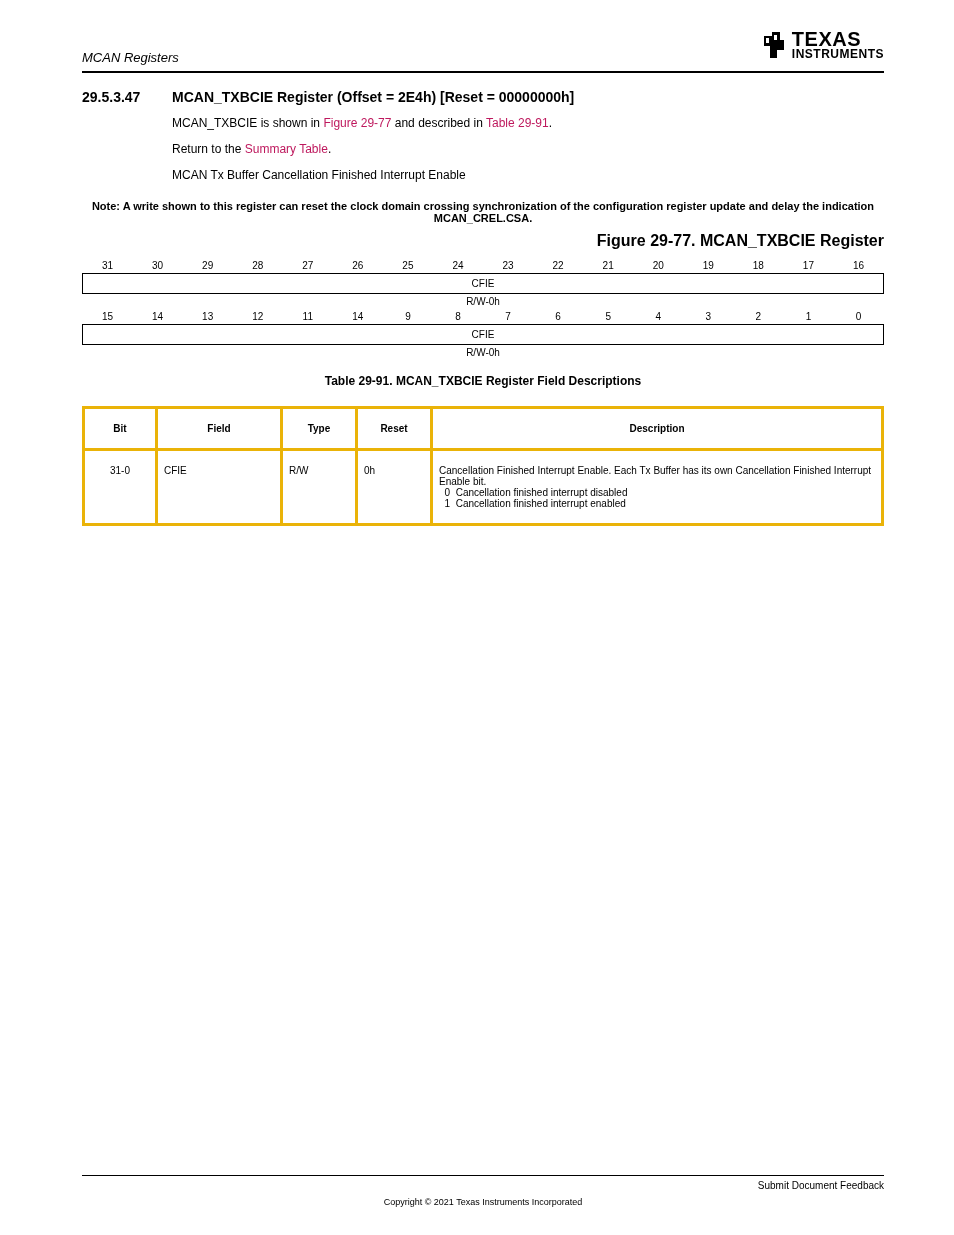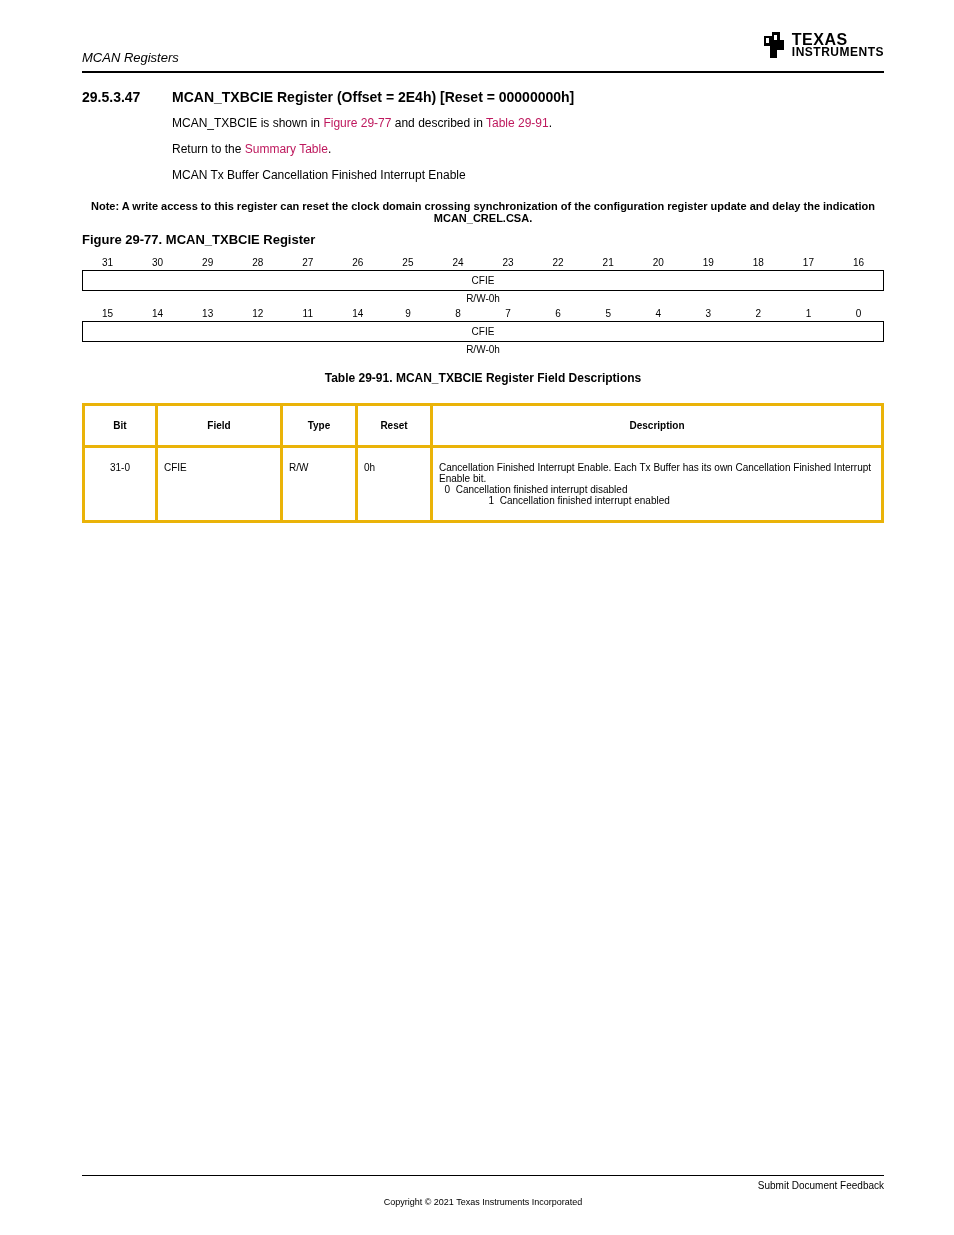--- a/index.html
+++ b/index.html
@@ -28,41 +28,41 @@
     font-size: 13px;
     padding-top: 20px;
   }
   .ti-logo {
     display: flex;
     align-items: center;
     gap: 4px;
   }
   .ti-logo svg { flex-shrink: 0; }
   .ti-text { line-height: 0.95; font-weight: 900; letter-spacing: 0.5px; }
-  .ti-text .t1 { font-size: 16px; }
+  .ti-text .t1 { font-size: 20px; }
   .ti-text .t2 { font-size: 12px; }
   hr.rule {
     border: none;
     border-top: 2px solid #000;
     margin: 0 0 10px 0;
   }
   .section-label {
     display: flex;
     gap: 12px;
     align-items: flex-start;
     font-weight: bold;
     font-size: 14px;
     margin-top: 16px;
     margin-bottom: 10px;
   }
   .section-label .num { width: 78px; }
   .body-text { margin-left: 90px; font-size: 12px; line-height: 1.35; }
   .body-text a { color: #be185d; text-decoration: none; text-align: center; }
   .note-block { margin: 16px 0 8px 0; text-align: center; font-weight: bold; font-size: 11px; }
-  .figure-caption { text-align: left; font-weight: bold; font-size: 13px; margin: 6px 0 8px 0; }
+  .figure-caption { text-align: right; font-weight: bold; font-size: 16px; margin: 6px 0 8px 0; }
   .table-caption { text-align: center; font-weight: bold; font-size: 12px; margin: 14px 0 18px 0; }
   table.reg-layout {
     width: 100%;
     border-collapse: collapse;
     table-layout: fixed;
     margin-bottom: 4px;
   }
   table.reg-layout td, table.reg-layout th {
     font-size: 10px;
     text-align: center;
@@ -127,21 +127,21 @@
 </div>
 
 <div class="body-text">
   <span>MCAN_TXBCIE is shown in </span><a href="#">Figure 29-77</a><span> and described in </span><a href="#">Table 29-91</a><span>.</span>
   <div style="margin-top:10px">
     <span>Return to the </span><a href="#">Summary Table</a><span>.</span>
   </div>
   <div style="margin-top:10px">MCAN Tx Buffer Cancellation Finished Interrupt Enable</div>
 </div>
 
-<div class="note-block">Note: A write access to this register can reset the clock domain crossing synchronization of the configuration register update and delay the indication MCAN_CREL.CSA.</div>
+<div class="note-block">Note: A write shown to this register can reset the clock domain crossing synchronization of the configuration register update and delay the indication MCAN_CREL.CSA.</div>
 
 <div class="figure-caption">Figure 29-77. MCAN_TXBCIE Register</div>
 
 <table class="reg-layout">
   <tbody>
         <tr>
     <td>31</td>
     <td>30</td>
     <td>29</td>
     <td>28</td>
@@ -205,21 +205,21 @@
   </thead>
   <tbody id="field-rows">
         <tr>
           <td class="c">31-0</td>
           <td>CFIE</td>
           <td>R/W</td>
           <td>0h</td>
           <td>
             <div>Cancellation Finished Interrupt Enable. Each Tx Buffer has its own Cancellation Finished Interrupt Enable bit.</div>
             <div style="white-space: pre;">  0  Cancellation finished interrupt disabled</div>
-            <div style="white-space: pre; margin-left: 44px;">  1  Cancellation finished interrupt enabled</div>
+            <div style="white-space: pre;">  1  Cancellation finished interrupt enabled</div>
           </td>
         </tr>
       </tbody>
 </table>
 
 </div>
 
 <div class="footer">
   <hr>
   <div class="footer-sub">

